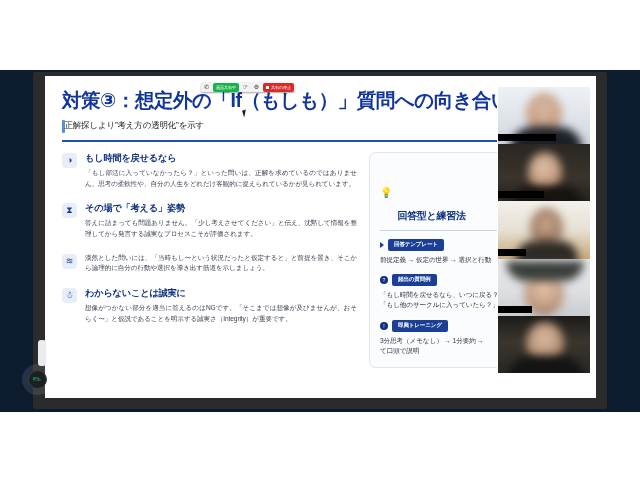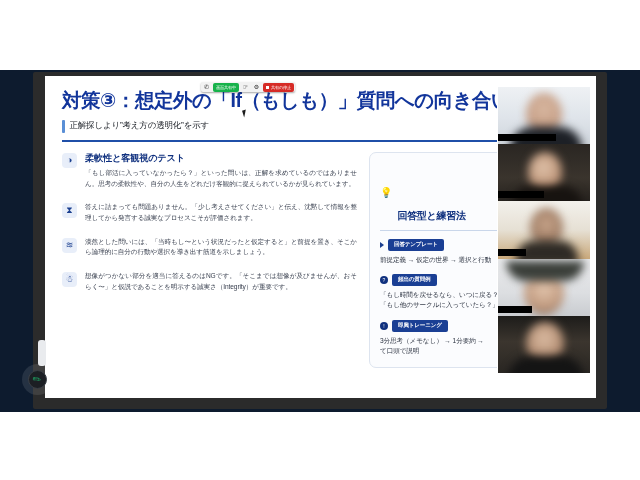--- a/index.html
+++ b/index.html
@@ -61,21 +61,21 @@
   .mt-pill.green { background: #17b24a; }
   .mt-pill.red   { background: #d62b26; }
   .mt-sq { width: 3px; height: 3px; background: #ffffff; display: inline-block; }
 
   
   .slide-head { position: absolute; left: 17px; top: 14px; width: 500px; }
   .slide-title {
     font-size: 19.5px; font-weight: 700; color: #12359b;
     letter-spacing: -0.5px; line-height: 1.12; white-space: nowrap;
   }
-  .slide-sub-row { display: flex; align-items: center; gap: 5px; margin-top: 8px; }
+  .slide-sub-row { display: flex; align-items: center; margin-top: 8px; }
   .sub-bar { width: 2.5px; height: 13px; background: #5a8fd6; border-radius: 1px; flex: none; }
   .slide-sub { font-size: 8.5px; color: #20242b; letter-spacing: -0.2px; }
   .head-rule {
     position: absolute; left: 17px; top: 64px; width: 490px; height: 1.6px;
     background: #1f4fa8;
   }
 
   
   .body-cols { position: absolute; left: 17px; top: 76px; width: 520px; display: flex; gap: 12px; }
   .col-left  { width: 295px; }
@@ -197,42 +197,44 @@
     </div>
     <div class="head-rule"></div>
 
     <div class="body-cols">
 
       <div class="col-left">
 
         <div class="feature">
           <div class="f-ico">◑</div>
           <div class="f-body">
-            <div class="f-title">柔軟性と客観視のテスト</div>
+            <div class="f-title">もし時間を戻せるなら</div>
             <div class="f-text">「もし部活に入っていなかったら？」といった問いは、正解を求めているのではありません。思考の柔軟性や、自分の人生をどれだけ客観的に捉えられているかが見られています。</div>
           </div>
         </div>
 
         <div class="feature">
           <div class="f-ico">⧗</div>
           <div class="f-body">
+            <div class="f-title">その場で「考える」姿勢</div>
             <div class="f-text">答えに詰まっても問題ありません。「少し考えさせてください」と伝え、沈黙して情報を整理してから発言する誠実なプロセスこそが評価されます。</div>
           </div>
         </div>
 
         <div class="feature">
           <div class="f-ico">≋</div>
           <div class="f-body">
             <div class="f-text">漠然とした問いには、「当時もし〜という状況だったと仮定すると」と前提を置き、そこから論理的に自分の行動や選択を導き出す筋道を示しましょう。</div>
           </div>
         </div>
 
         <div class="feature">
           <div class="f-ico">☃</div>
           <div class="f-body">
+            <div class="f-title">わからないことは誠実に</div>
             <div class="f-text">想像がつかない部分を適当に答えるのはNGです。「そこまでは想像が及びませんが、おそらく〜」と仮説であることを明示する誠実さ（Integrity）が重要です。</div>
           </div>
         </div>
 
       </div>
 
       <div class="col-right">
         <div class="r-card">
           <div class="r-card-head">
             <div class="r-bulb">💡</div>

